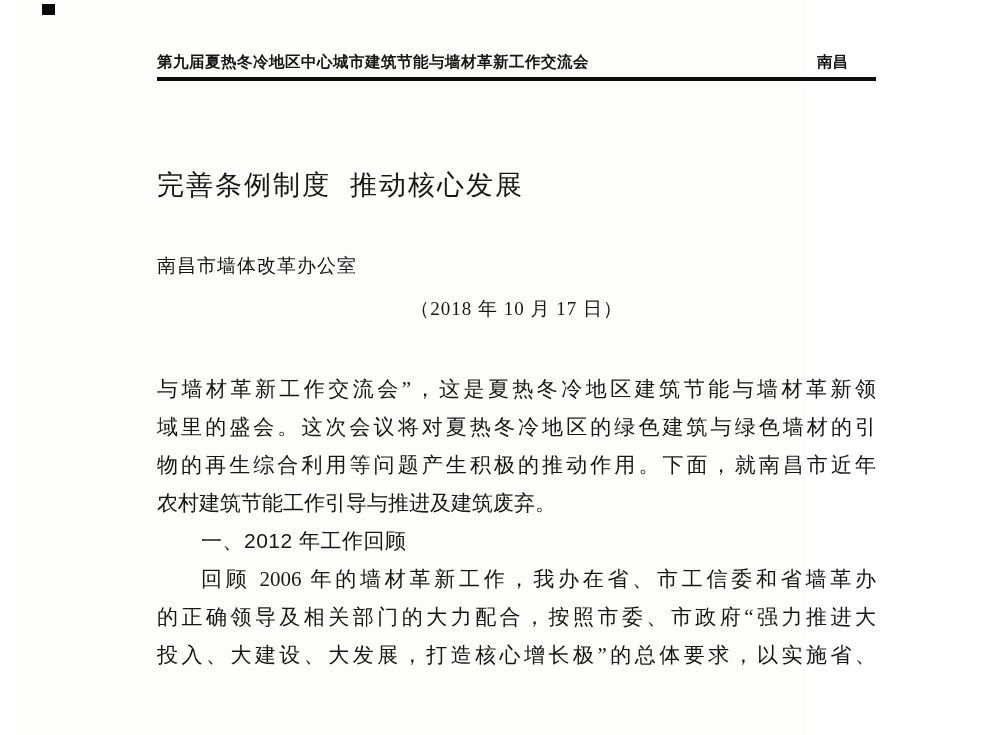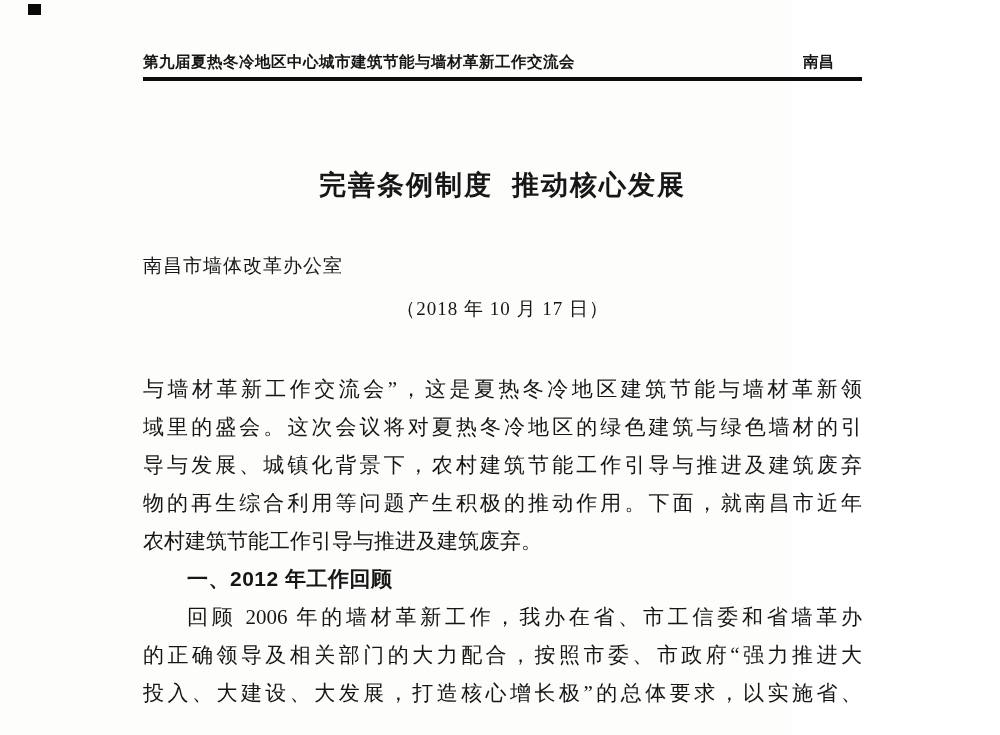--- a/index.html
+++ b/index.html
@@ -10,20 +10,21 @@
     overflow: hidden;
     background: #ffffff;
     font-family: "Liberation Serif", "DejaVu Serif", serif;
     color: #161616;
   }
   .page {
     position: relative;
     width: 792px;
     height: 735px;
     background: #fdfdfc;
+    margin-left: 14px;
   }
   .scan-artifact {
     position: absolute;
     left: 28px;
     top: 4px;
     width: 13px;
     height: 11px;
     background: #0a0a0a;
   }
   .content {
@@ -47,23 +48,23 @@
     white-space: nowrap;
   }
   .doc-header .loc {
     font-weight: bold;
     font-size: 15.5px;
     padding-right: 28px;
     white-space: nowrap;
   }
   .doc-title {
     margin-top: 86px;
-    text-align: center;
+    text-align: left;
     font-family: "Liberation Sans", "DejaVu Sans", sans-serif;
-    font-weight: bold;
+    font-weight: normal;
     font-size: 27px;
     letter-spacing: 2px;
     white-space: pre;
   }
   .doc-org {
     margin-top: 50px;
     font-size: 19px;
     letter-spacing: 1px;
   }
   .doc-date {
@@ -84,21 +85,21 @@
     overflow: hidden;
   }
   .line.indent {
     padding-left: 44px;
   }
   .line.para-end {
     text-align-last: left;
   }
   .line.heading {
     font-family: "Liberation Sans", "DejaVu Sans", sans-serif;
-    font-weight: bold;
+    font-weight: normal;
     text-align-last: left;
     letter-spacing: 0.5px;
   }
 </style>
 </head>
 <body>
 
 <div class="page">
   <div class="scan-artifact"></div>
 
@@ -111,21 +112,20 @@
 
     <div class="doc-title">完善条例制度  推动核心发展</div>
 
     <div class="doc-org">南昌市墙体改革办公室</div>
 
     <div class="doc-date">（2018 年 10 月 17 日）</div>
 
     <div class="body-text">
       <div class="line">与墙材革新工作交流会”，这是夏热冬冷地区建筑节能与墙材革新领</div>
       <div class="line">域里的盛会。这次会议将对夏热冬冷地区的绿色建筑与绿色墙材的引</div>
-      <div class="line">导与发展、城镇化背景下，农村建筑节能工作引导与推进及建筑废弃</div>
       <div class="line">物的再生综合利用等问题产生积极的推动作用。下面，就南昌市近年</div>
       <div class="line para-end">农村建筑节能工作引导与推进及建筑废弃。</div>
 
       <div class="line heading indent">一、2012 年工作回顾</div>
 
       <div class="line indent">回顾 2006 年的墙材革新工作，我办在省、市工信委和省墙革办</div>
       <div class="line">的正确领导及相关部门的大力配合，按照市委、市政府“强力推进大</div>
       <div class="line">投入、大建设、大发展，打造核心增长极”的总体要求，以实施省、</div>
     </div>
 

